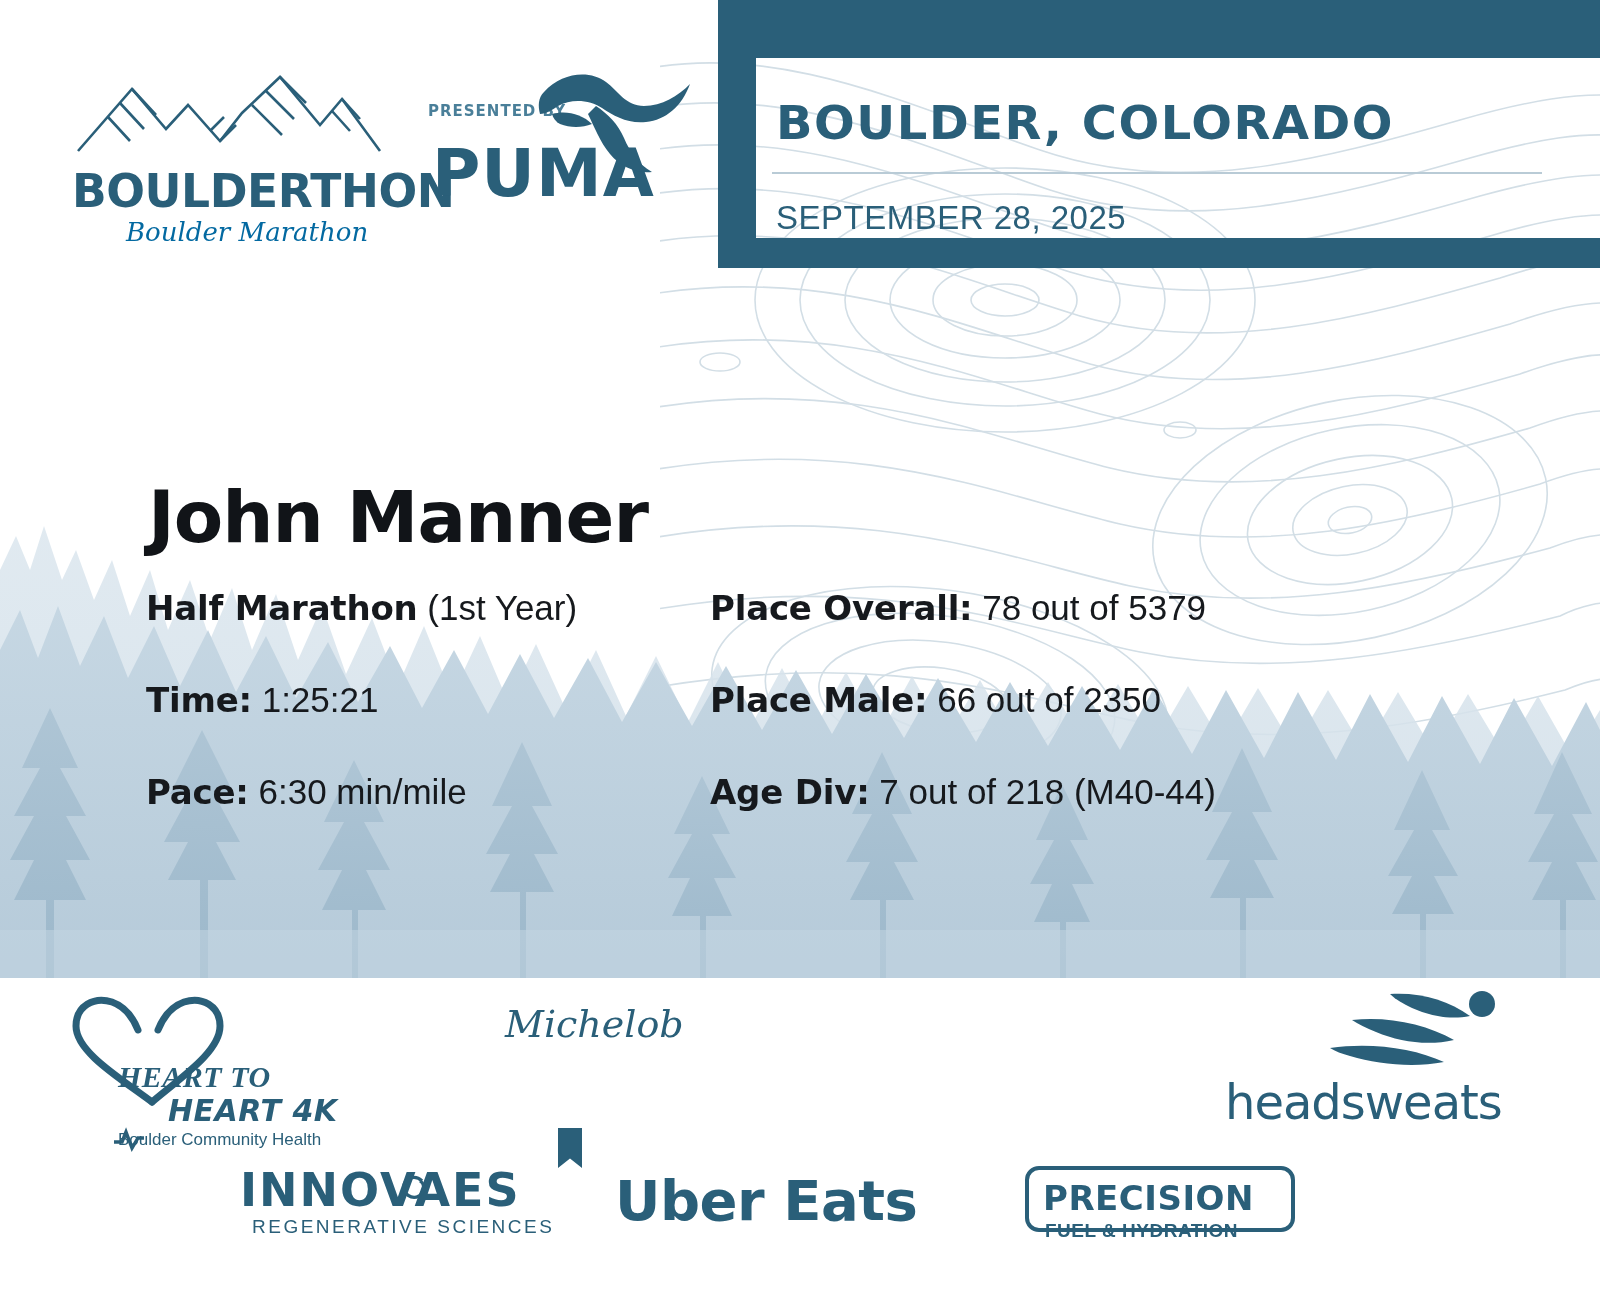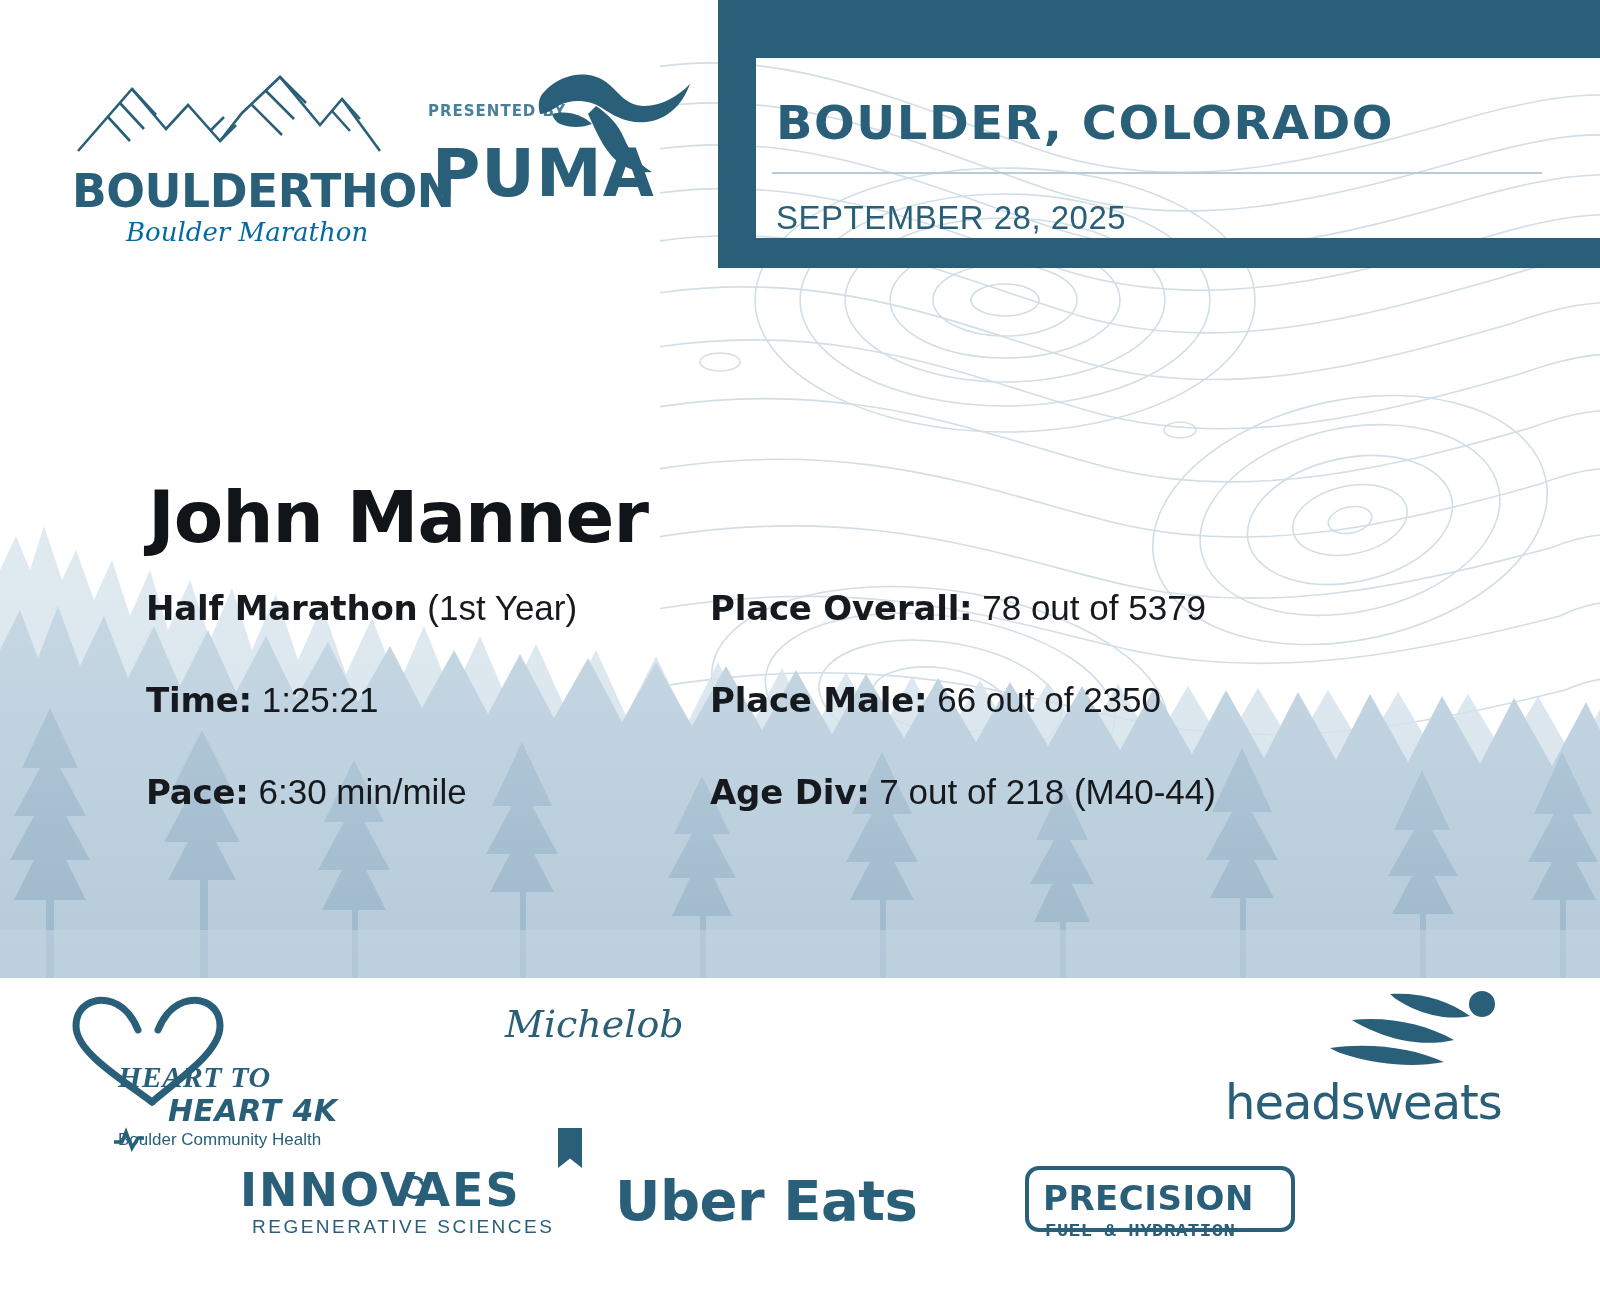--- a/index.html
+++ b/index.html
@@ -244,21 +244,21 @@
     left: 1025px; top: 188px; width: 270px; height: 66px;
     border: 4px solid #2a5f79; border-radius: 14px;
   }
   #sp-precision .p1 {
     position: absolute; left: 14px; top: 8px;
     font-family: "DejaVu Sans", sans-serif; font-weight: bold;
     font-size: 34px; letter-spacing: .5px; white-space: nowrap;
   }
   #sp-precision .p2 {
     position: absolute; left: 16px; top: 50px;
-    font-family: Liberation Mono, monospace; font-weight: bold;
+    font-family: Liberation Sans, sans-serif; font-weight: bold;
     font-size: 19px; letter-spacing: .5px; white-space: nowrap;
   }
 </style>
 </head>
 <body>
 
 <div id="card">
 
   <svg id="topo" viewBox="0 0 940 990" preserveAspectRatio="none">
     <g fill="none" stroke="#9fb8c8" stroke-width="1.6" opacity="0.85">

